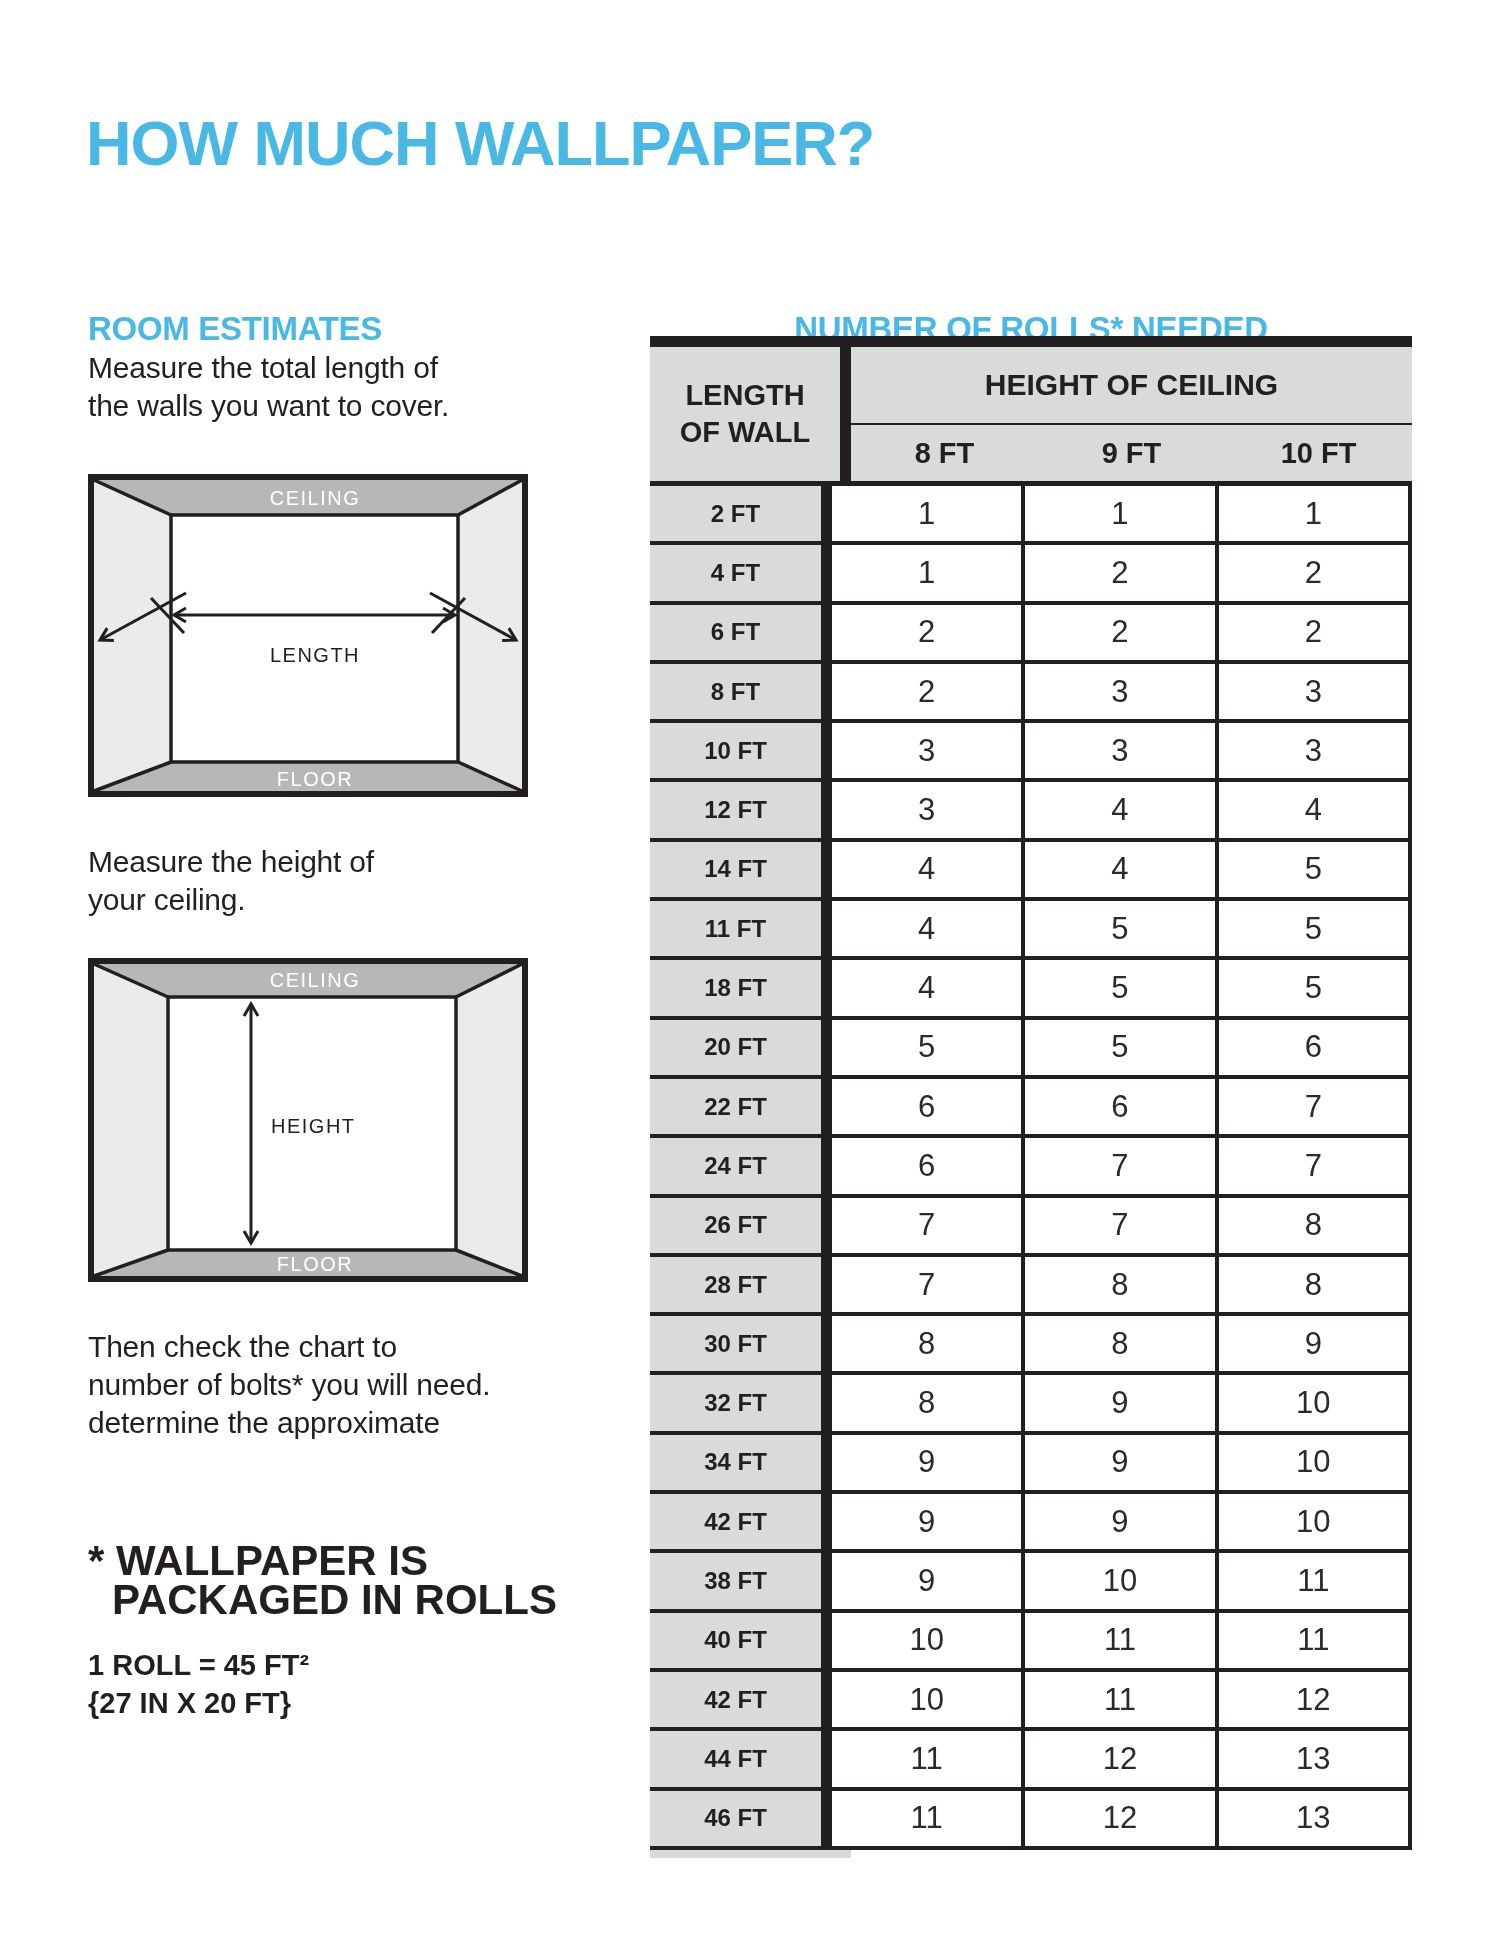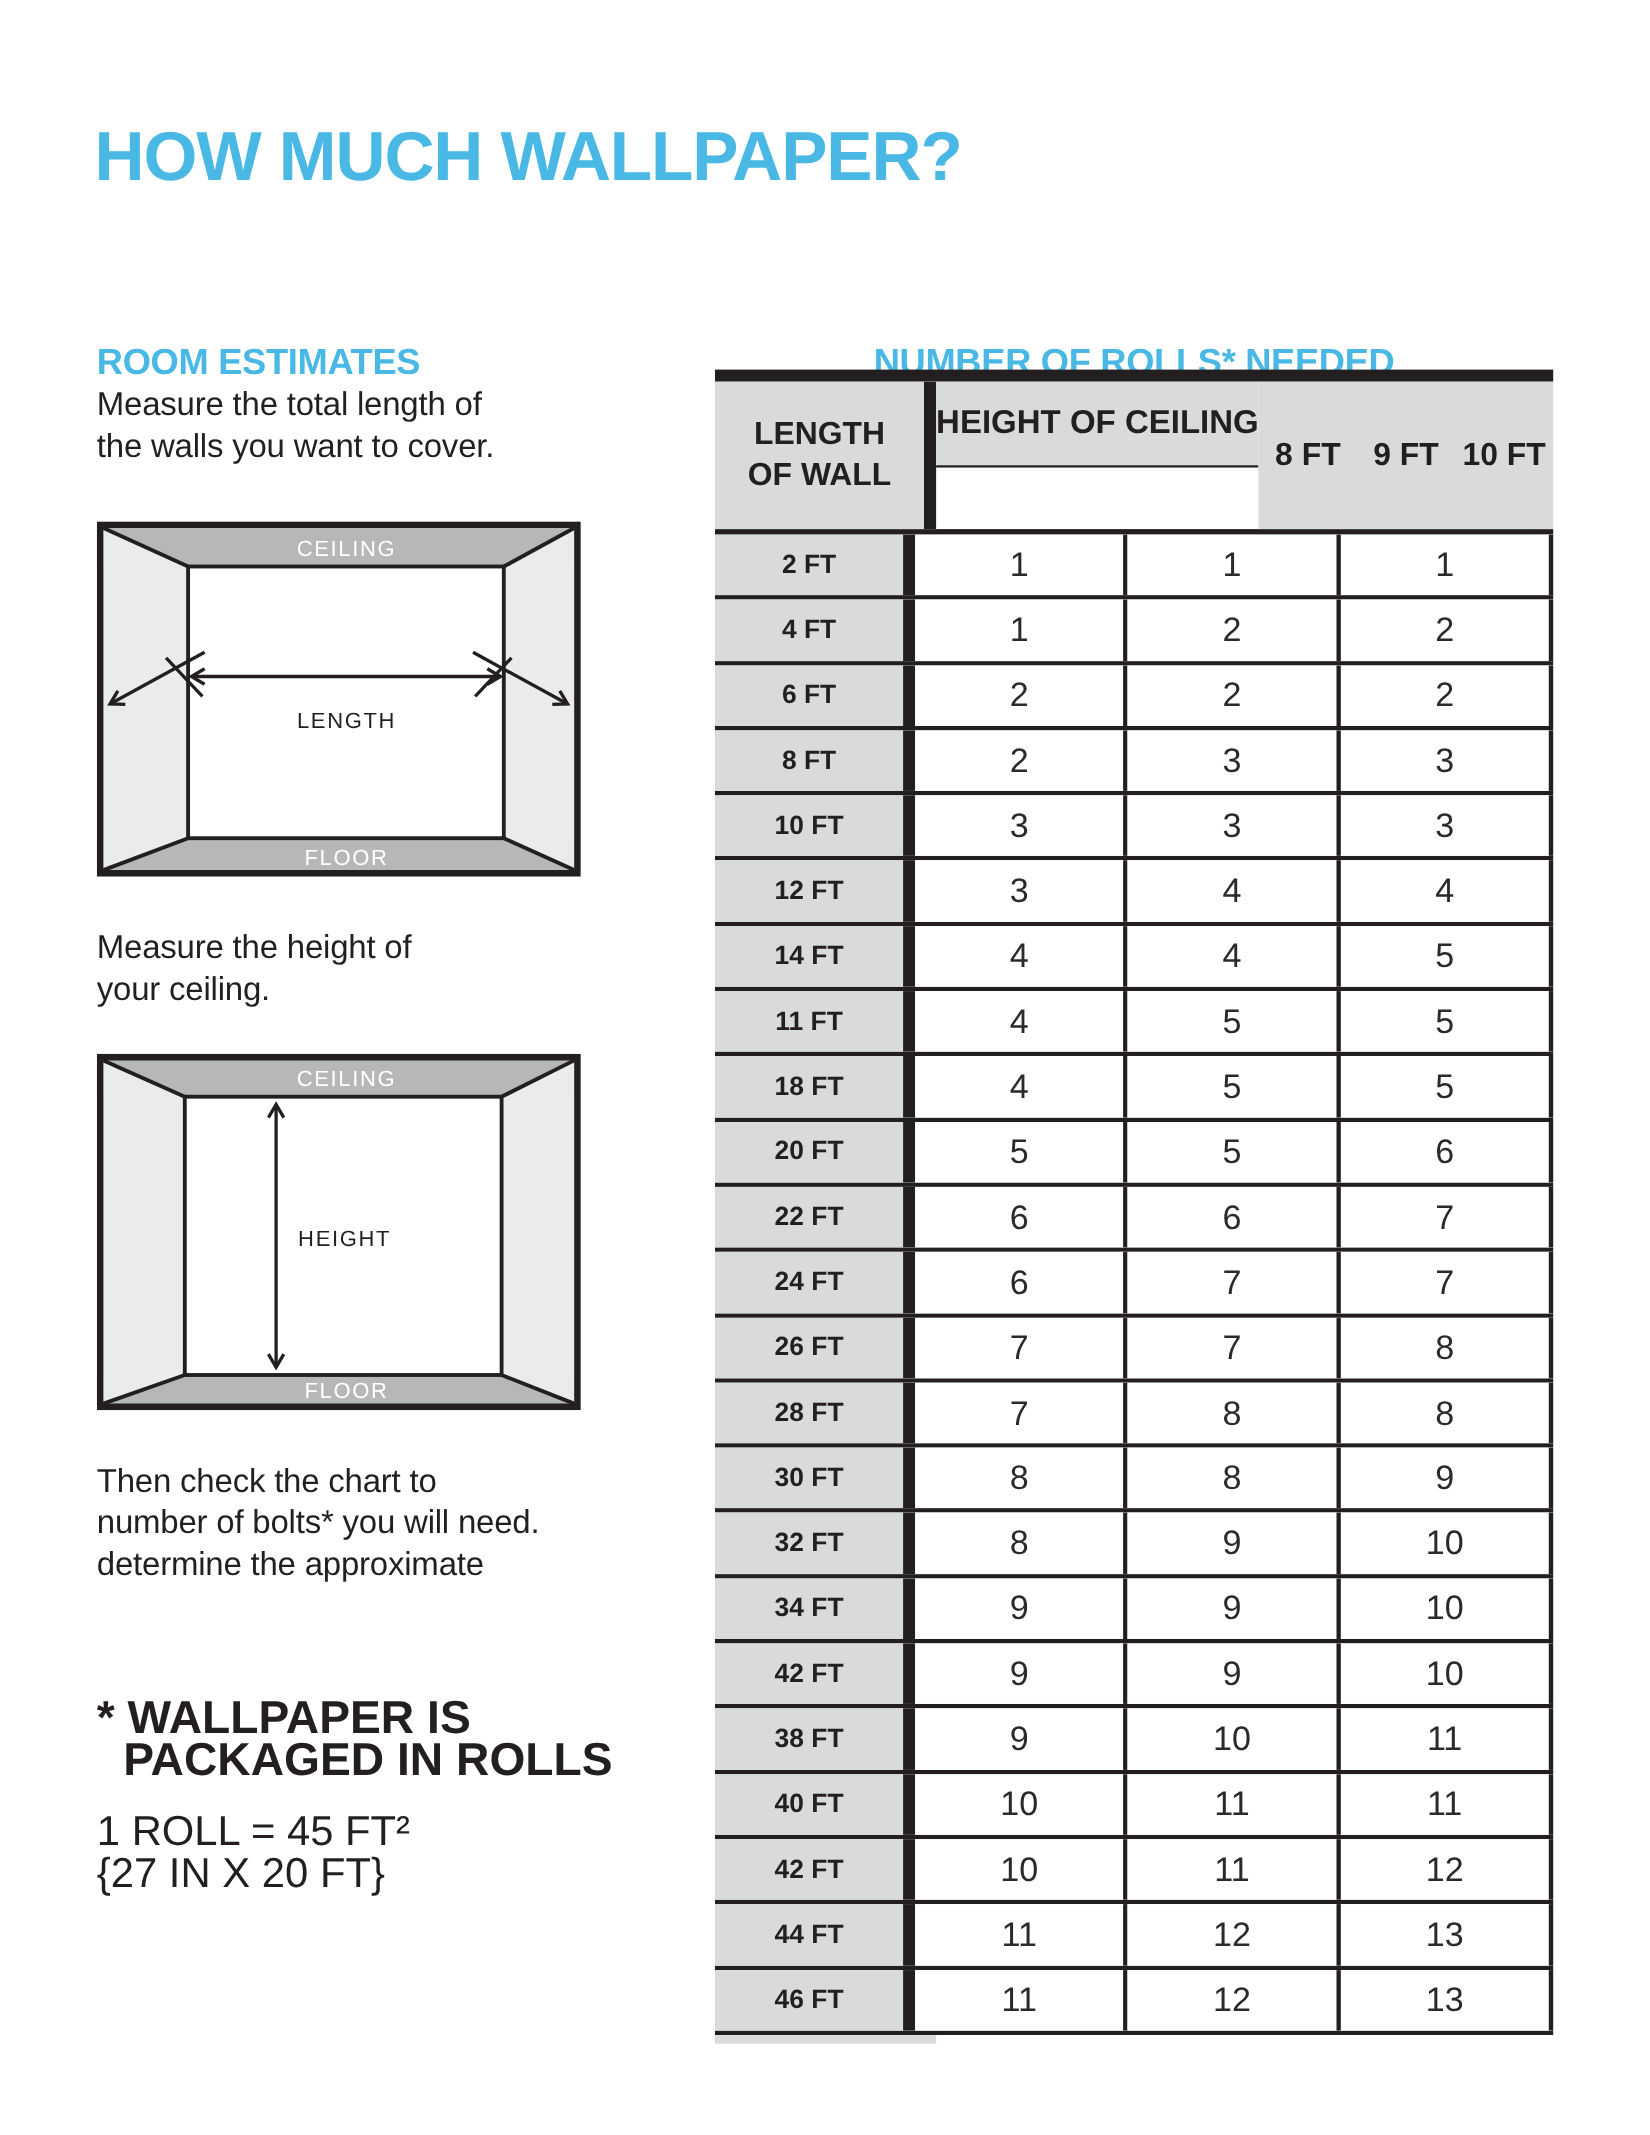--- a/index.html
+++ b/index.html
@@ -19,35 +19,35 @@
   .room-estimates{left:88px;top:284px;}
   .rolls-heading{left:650px;top:284px;width:762px;text-align:center;}
   .body-text{
     font-size:30px;line-height:38px;color:var(--ink,#231f20);letter-spacing:-0.2px;
   }
   .step1{left:88px;top:349px;}
   .step2{left:88px;top:843px;}
   .step3{left:88px;top:1328px;}
   .footnote{left:88px;top:1541px;font-size:42px;font-weight:bold;line-height:39px;}
   .footnote .indent{padding-left:24px;}
-  .roll-info{left:88px;top:1646px;font-size:38px;font-weight:normal;line-height:38px;}
+  .roll-info{left:88px;top:1646px;font-size:29px;font-weight:bold;line-height:38px;}
   .diag1{left:88px;top:474px;}
   .diag2{left:88px;top:958px;}
 
   
   .tbl{left:650px;top:336px;width:762px;}
   .tbl, .tbl *{box-sizing:border-box;}
   .topbar{width:762px;height:11px;background:var(--ink,#231f20);}
   .thead{display:flex;width:762px;height:139px;border-bottom:5px solid var(--ink,#231f20);}
   .thl{
     width:201px;background:var(--cellgray,#d9dadb);border-right:11px solid var(--ink,#231f20);
     display:flex;flex-direction:column;justify-content:center;align-items:center;
     font-size:29px;font-weight:bold;line-height:37px;
   }
-  .thr{flex:1;display:flex;flex-direction:row;}
+  .thr{flex:1;display:flex;flex-direction:column;}
   .ceilhead{
     height:78px;background:var(--cellgray,#d9dadb);border-bottom:2px solid var(--ink,#231f20);
     display:flex;align-items:center;justify-content:center;font-size:30px;font-weight:bold;
   }
   .colshead{flex:1;display:flex;background:var(--cellgray,#d9dadb);}
   .colshead div{flex:1;display:flex;align-items:center;justify-content:center;font-size:29px;font-weight:bold;}
   .trow{display:flex;width:762px;height:59.3px;border-bottom:4px solid var(--ink,#231f20);}
   .tlen{
     width:182px;background:var(--cellgray,#d9dadb);border-right:11px solid var(--ink,#231f20);
     display:flex;align-items:center;justify-content:center;font-size:24px;font-weight:bold;

